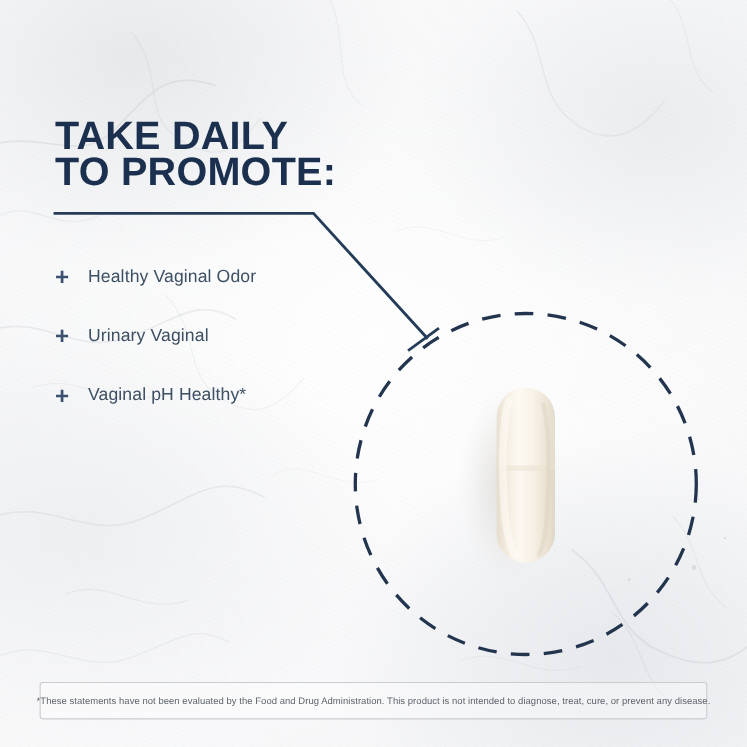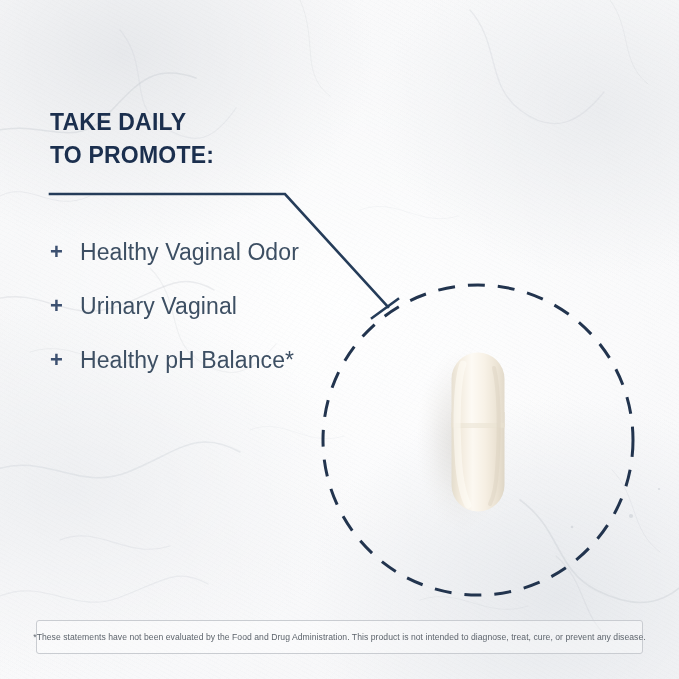--- a/index.html
+++ b/index.html
@@ -38,21 +38,21 @@
     background-image:
       repeating-linear-gradient(27deg, rgba(190,194,200,0.10) 0px, rgba(190,194,200,0.10) 1px, rgba(255,255,255,0) 1px, rgba(255,255,255,0) 4px),
       repeating-linear-gradient(-54deg, rgba(196,200,206,0.07) 0px, rgba(196,200,206,0.07) 1px, rgba(255,255,255,0) 1px, rgba(255,255,255,0) 6px);
   }
 
   
   .heading {
     position: absolute;
     left: 50px;
     top: 106px;
-    font-size: 23px;
+    font-size: 36px;
     font-weight: bold;
     line-height: 33px;
     letter-spacing: 0.2px;
     color: #1b2f4e;
     white-space: pre-line;
   }
 
   
   .leader { position: absolute; left: 0; top: 0; }
 
@@ -72,21 +72,21 @@
   .benefit-plus {
     flex: 0 0 auto;
     width: 30px;
     font-size: 22px;
     font-weight: bold;
     line-height: 32px;
     color: #3c5070;
   }
   .benefit-label {
     flex: 1 1 auto;
-    font-size: 23px;
+    font-size: 16px;
     line-height: 32px;
     color: #3d4f63;
     letter-spacing: 0.1px;
   }
 
   
   .hero { position: absolute; left: 0; top: 0; }
 
   
   .disclaimer-box {
@@ -162,21 +162,21 @@
     <div class="benefit-row">
       <span class="benefit-plus">+</span>
       <span class="benefit-label">Healthy Vaginal Odor</span>
     </div>
     <div class="benefit-row">
       <span class="benefit-plus">+</span>
       <span class="benefit-label">Urinary Vaginal</span>
     </div>
     <div class="benefit-row">
       <span class="benefit-plus">+</span>
-      <span class="benefit-label">Healthy pH Balance*</span>
+      <span class="benefit-label">Vaginal pH Healthy*</span>
     </div>
   </div>
 
   <svg class="hero" width="679" height="679" viewBox="0 0 679 679" aria-hidden="true">
     <defs>
       <linearGradient id="capCap" x1="0" y1="0" x2="1" y2="0">
         <stop offset="0%" stop-color="#e7e0d2"></stop>
         <stop offset="14%" stop-color="#f3ecdf"></stop>
         <stop offset="38%" stop-color="#fdfaf4"></stop>
         <stop offset="62%" stop-color="#f8f2e7"></stop>

